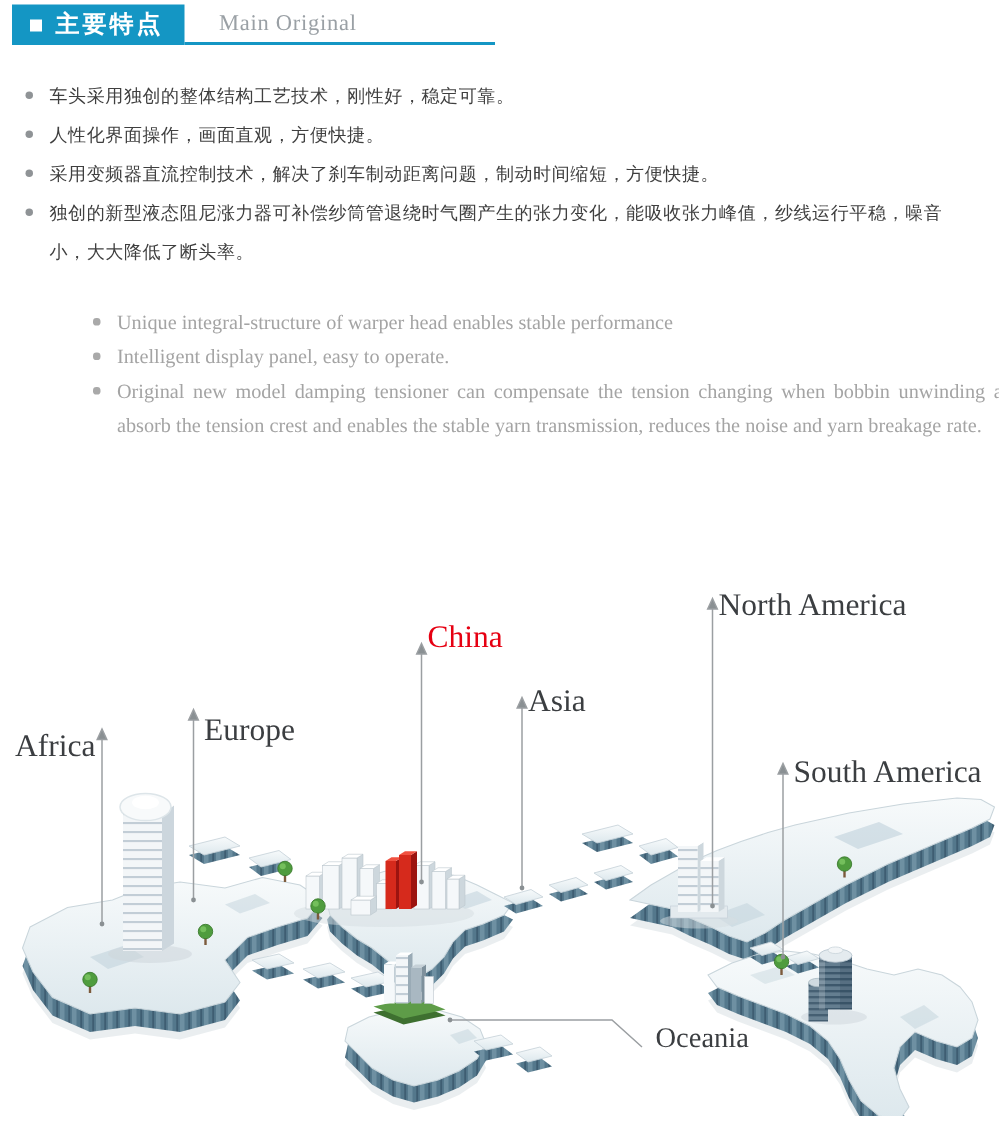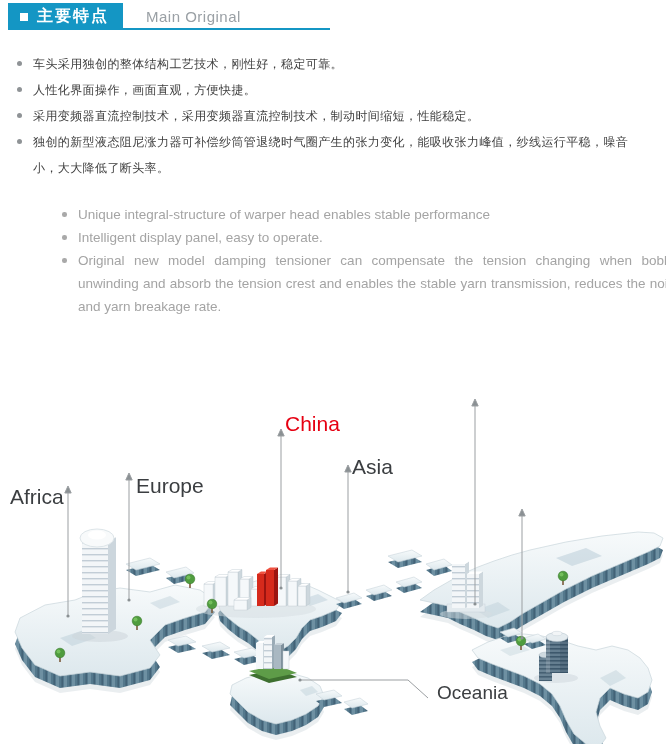--- a/index.html
+++ b/index.html
@@ -1,17 +1,17 @@
 <!DOCTYPE html>
 <html><head>
 <meta charset="utf-8">
 <style>
   html,body{margin:0;padding:0;background:#ffffff;}
   .page{position:relative;width:666px;height:744px;background:#fff;overflow:hidden;
-        font-family:Liberation Sans, sans-serif;}
+        font-family:Liberation Serif, serif;}
 
   
   .hdr-box{position:absolute;left:8px;top:3px;width:115px;height:27px;background:#1496c4;
            display:flex;align-items:center;}
   .hdr-sq{width:8px;height:8px;background:#ffffff;margin-left:12px;margin-right:9px;flex:none;}
   .hdr-zh{color:#ffffff;font-size:16px;font-weight:bold;letter-spacing:2px;white-space:nowrap;}
   .hdr-en{position:absolute;left:146px;top:8px;font-size:15px;color:#9aa0a5;letter-spacing:.5px;}
   .hdr-line{position:absolute;left:123px;top:28px;width:207px;height:2px;background:#1496c4;}
 
   
@@ -49,21 +49,21 @@
       <span class="hdr-sq"></span>
       <span class="hdr-zh">主要特点</span>
     </div>
     <span class="hdr-en">Main Original</span>
     <div class="hdr-line"></div>
   </div>
 
   <ul class="zh-list">
     <li><span class="dot"></span><span class="txt">车头采用独创的整体结构工艺技术，刚性好，稳定可靠。</span></li>
     <li><span class="dot"></span><span class="txt">人性化界面操作，画面直观，方便快捷。</span></li>
-    <li><span class="dot"></span><span class="txt">采用变频器直流控制技术，采用变频器直流控制技术，制动时间缩短，性能稳定。</span></li>
+    <li><span class="dot"></span><span class="txt">采用变频器直流控制技术，解决了刹车制动距离问题，制动时间缩短，方便快捷。</span></li>
     <li><span class="dot"></span><span class="txt">独创的新型液态阻尼涨力器可补偿纱筒管退绕时气圈产生的张力变化，能吸收张力峰值，纱线运行平稳，噪音小，大大降低了断头率。</span></li>
   </ul>
 
   <ul class="en-list">
     <li><span class="dot"></span><span class="txt">Unique integral-structure of warper head enables stable performance</span></li>
     <li><span class="dot"></span><span class="txt">Intelligent display panel, easy to operate.</span></li>
     <li class="just">
         <span class="dot"></span>
         <span class="txt">Original new model damping tensioner can compensate the tension changing when bobbin unwinding and absorb the tension crest and enables the stable yarn transmission, reduces the noise and yarn breakage rate.</span>
       </li>
@@ -291,16 +291,18 @@
           <circle cx="522" cy="250" r="1.6" stroke="none"></circle>
         <polyline points="300,292 408,292 428,310" fill="none"></polyline>
           <circle cx="300" cy="292" r="1.6" stroke="none"></circle>
       </g>
     </svg>
 
     <div class="lbl lbl-africa">Africa</div>
     <div class="lbl lbl-europe">Europe</div>
     <div class="lbl lbl-china">China</div>
     <div class="lbl lbl-asia">Asia</div>
+    <div class="lbl lbl-north-america">North America</div>
+    <div class="lbl lbl-south-america">South America</div>
     <div class="lbl lbl-oceania">Oceania</div>
   </div>
 
 </div>
 
 </body></html>

